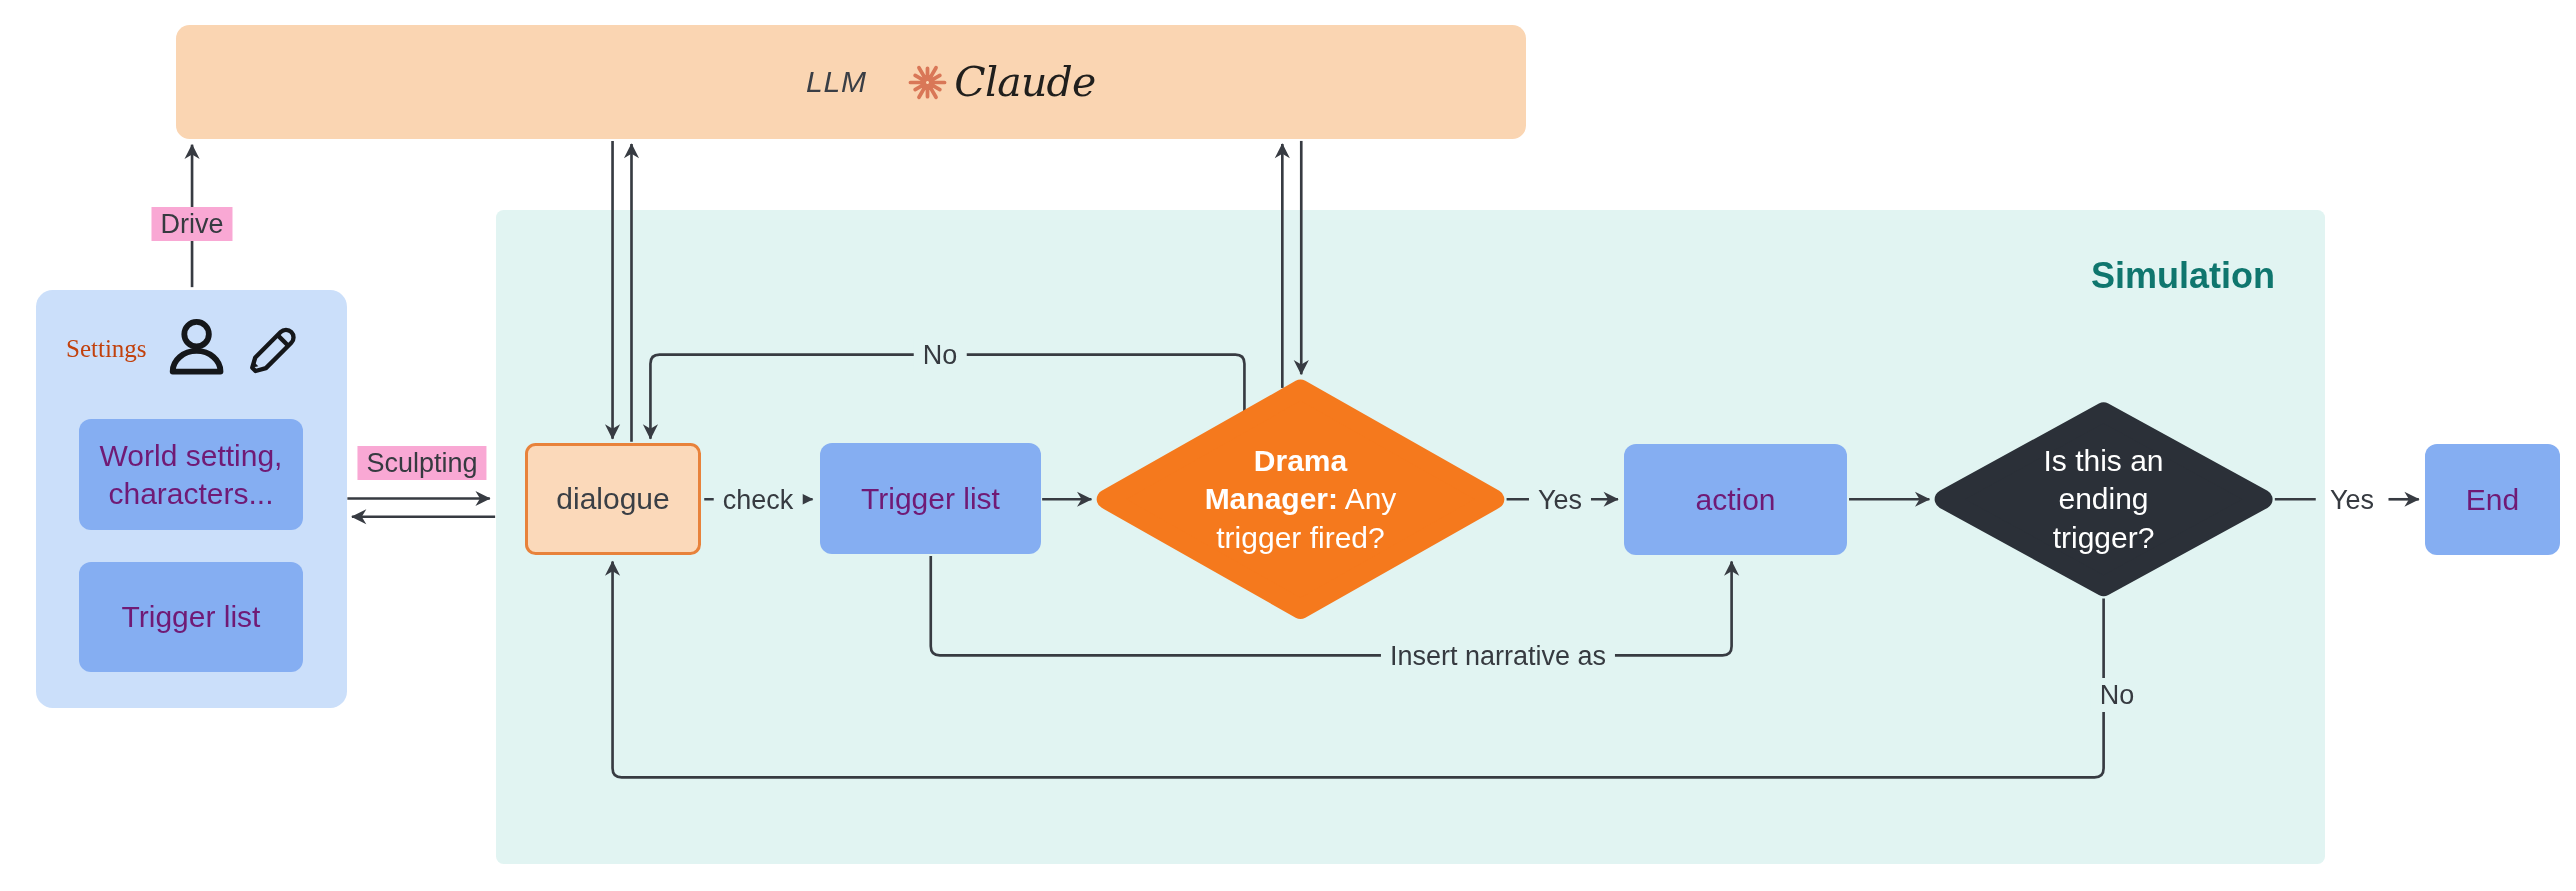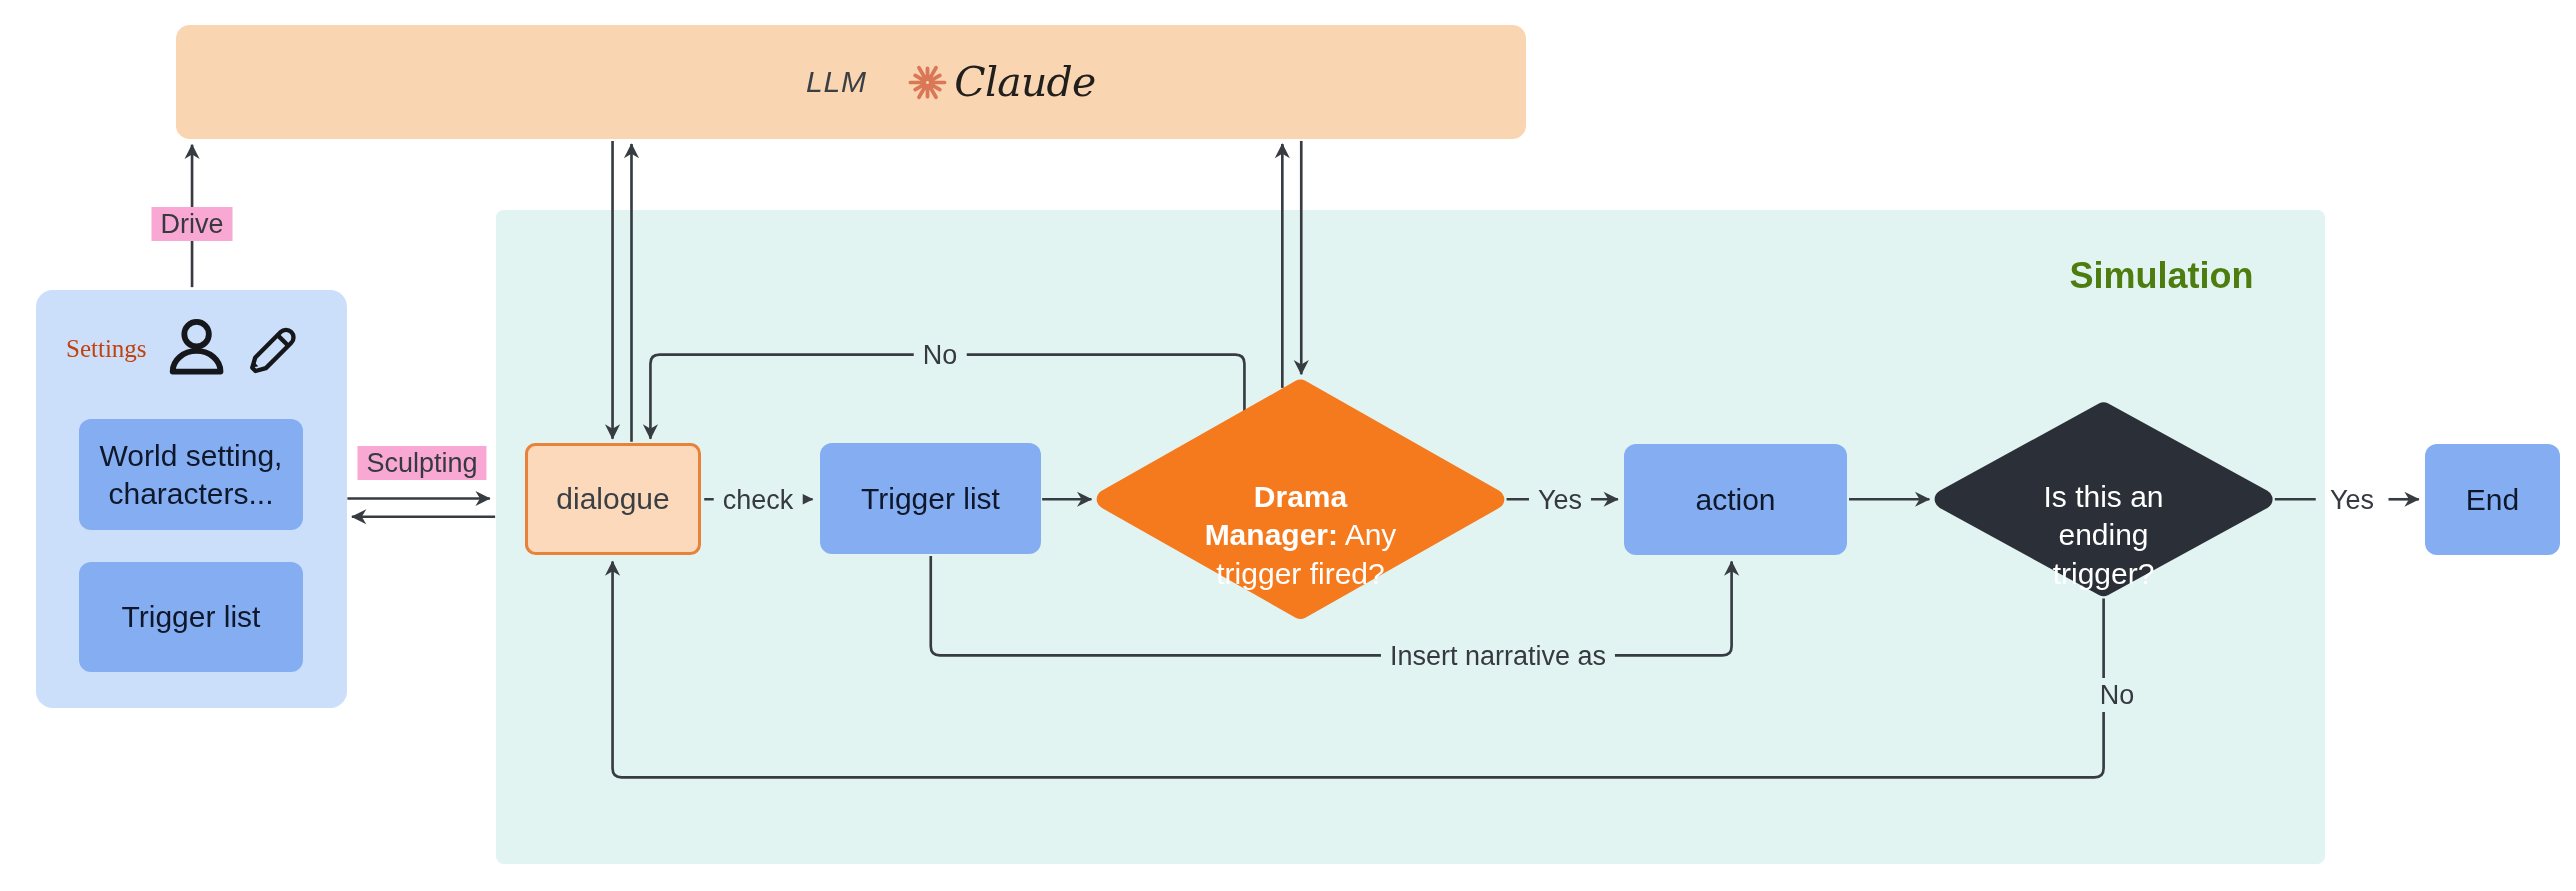--- a/index.html
+++ b/index.html
@@ -8,34 +8,34 @@
   .panel{position:absolute;z-index:1;}
   .llm-bar{left:176px;top:25px;width:1350px;height:114px;border-radius:13.6px;background:#FAD5B2;}
   .llm-content{position:absolute;left:630px;top:0;height:100%;display:flex;align-items:center;gap:41px;}
   .llm-label{font-size:30px;color:#3A3E45;letter-spacing:0.8px;font-style:italic;}
   .claude-wrap{display:flex;align-items:center;gap:7.6px;font-style:italic;}
   .claude-word{font-family:"DejaVu Serif",serif;font-size:41px;color:#201F1D;letter-spacing:-0.8px;}
   .settings-panel{left:36px;top:290px;width:311px;height:418px;border-radius:16.7px;background:#CBDFFA;}
   .settings-title-row{position:absolute;left:30px;top:27px;display:flex;align-items:center;gap:16.7px;}
   .settings-title{font-size:25px;color:#c2410c;font-family:Liberation Serif, serif;}
   .sim-panel{left:496px;top:210px;width:1829px;height:654px;border-radius:7.6px;background:#E1F4F2;}
-  .sim-title{position:absolute;left:1552px;top:45px;width:227px;text-align:center;
-             font-size:36px;font-weight:bold;color:#4d7c0f;}
+  .sim-title{position:absolute;left:1552px;top:45px;width:227px;text-align:right;
+             font-size:36px;font-weight:bold;color:#0f766e;}
   .node{position:absolute;z-index:3;display:flex;align-items:center;justify-content:center;
-        text-align:center;box-sizing:border-box;font-size:30px;color:#0f172a;line-height:1.25;}
+        text-align:center;box-sizing:border-box;font-size:30px;color:#701a75;line-height:1.25;}
   .blue{background:#85AEF2;border-radius:12px;}
   .settings-item-1{left:79px;top:419px;width:224px;height:111px;}
   .settings-item-2{left:79px;top:562px;width:224px;height:110px;}
   .dialogue{left:525px;top:443px;width:176px;height:112px;background:#FBD9BA;
             border:3px solid #E8823B;border-radius:10.6px;color:#3A3F45;}
   .trigger-sim{left:820px;top:443px;width:221px;height:111px;}
   .action{left:1624px;top:444px;width:223px;height:111px;}
   .end{left:2425px;top:444px;width:135px;height:111px;}
   .diamond-label{position:absolute;z-index:3;display:flex;align-items:center;justify-content:center;
-                 text-align:center;color:#fff;font-size:30px;line-height:1.28;margin-top:36px;}
+                 text-align:center;color:#fff;font-size:30px;line-height:1.28;}
   .drama-label{left:1187px;top:438px;width:227px;height:123px;}
   .ending-label{left:2005px;top:436px;width:197px;height:127px;}
   .edge-label{position:absolute;z-index:3;transform:translate(-50%,-50%);white-space:nowrap;
               font-size:27px;color:#363A40;padding:1.5px 9px;}
   .on-white{background:#f9a8d4;}
   .on-sim{background:#E1F4F2;}
   .no-bg{background:transparent;}
   svg.wires{position:absolute;left:0;top:0;z-index:2;}
   .wire{stroke:#373B42;stroke-width:3.5;fill:none;}
 </style>

